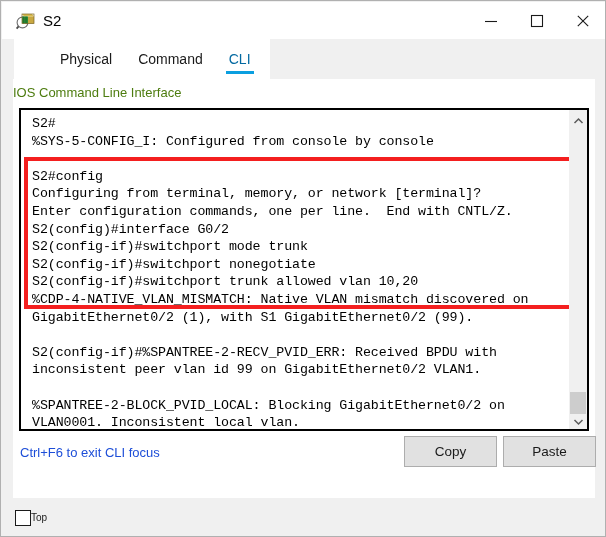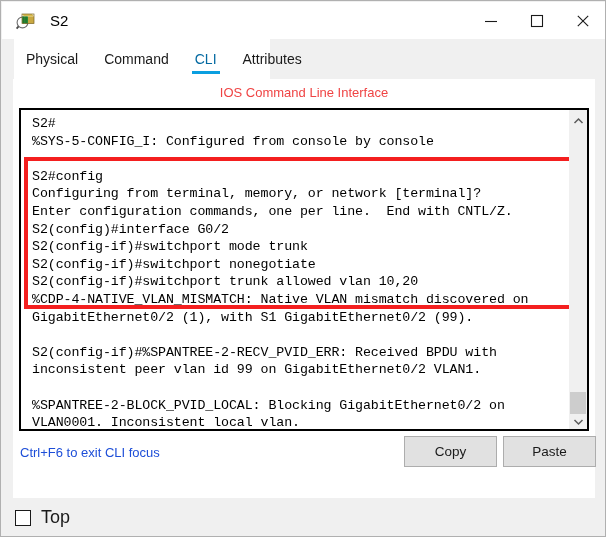--- a/index.html
+++ b/index.html
@@ -26,21 +26,20 @@
 
   
   .titlebar {
     position: absolute;
     left: 1px; top: 1px;
     width: 604px;
     height: 37px;
     background: #ffffff;
     display: flex;
     align-items: center;
-    gap: 7px;
   }
   .app-icon {
     width: 20px;
     height: 20px;
     margin-left: 13px;
     position: relative;
     flex: 0 0 auto;
   }
   .title-text {
     margin-left: 8px;
@@ -78,20 +77,21 @@
     width: 256px;
     height: 40px;
     background: #ffffff;
   }
   .tabs {
     position: absolute;
     left: 12px; top: 0;
     height: 40px;
     display: flex;
     align-items: flex-start;
+    padding-left: 34px;
   }
   .tab {
     font-size: 14px;
     color: #1a1a1a;
     padding: 0 0 0 0;
     margin-right: 26px;
     position: relative;
     height: 40px;
     display: flex;
     align-items: center;
@@ -115,23 +115,23 @@
     left: 12px; top: 78px;
     width: 582px;
     height: 419px;
     background: #ffffff;
   }
 
   .cli-heading {
     position: absolute;
     left: 0; top: 6px;
     width: 582px;
-    text-align: center;
+    text-align: left;
     font-size: 13px;
-    color: #ef4444;
+    color: #4d7c0f;
   }
 
   
   .console-box {
     position: absolute;
     left: 6px; top: 29px;
     width: 570px;
     height: 323px;
     box-sizing: border-box;
     border: 2px solid #000000;
@@ -231,22 +231,22 @@
     margin-left: 13px;
   }
   .chk {
     width: 16px;
     height: 16px;
     box-sizing: border-box;
     border: 1.6px solid #1a1a1a;
     background: #ffffff;
   }
   .chk-label {
-    margin-left: 10px;
-    font-size: 18px;
+    margin-left: 0;
+    font-size: 10px;
     color: #1a1a1a;
   }
 </style>
 </head>
 <body>
 
 <div class="window">
 
   <div class="titlebar">
     <div class="app-icon">
@@ -282,21 +282,20 @@
       </div>
     </div>
   </div>
 
   <div class="tabstrip">
     <div class="tabs-bg"></div>
     <div class="tabs">
       <div class="tab">Physical</div>
       <div class="tab">Command</div>
       <div class="tab active">CLI</div>
-      <div class="tab">Attributes</div>
     </div>
   </div>
 
   <div class="content">
 
     <div class="cli-heading">IOS Command Line Interface</div>
 
     <div class="console-box">
       <div class="console-text">S2#
 %SYS-5-CONFIG_I: Configured from console by console

